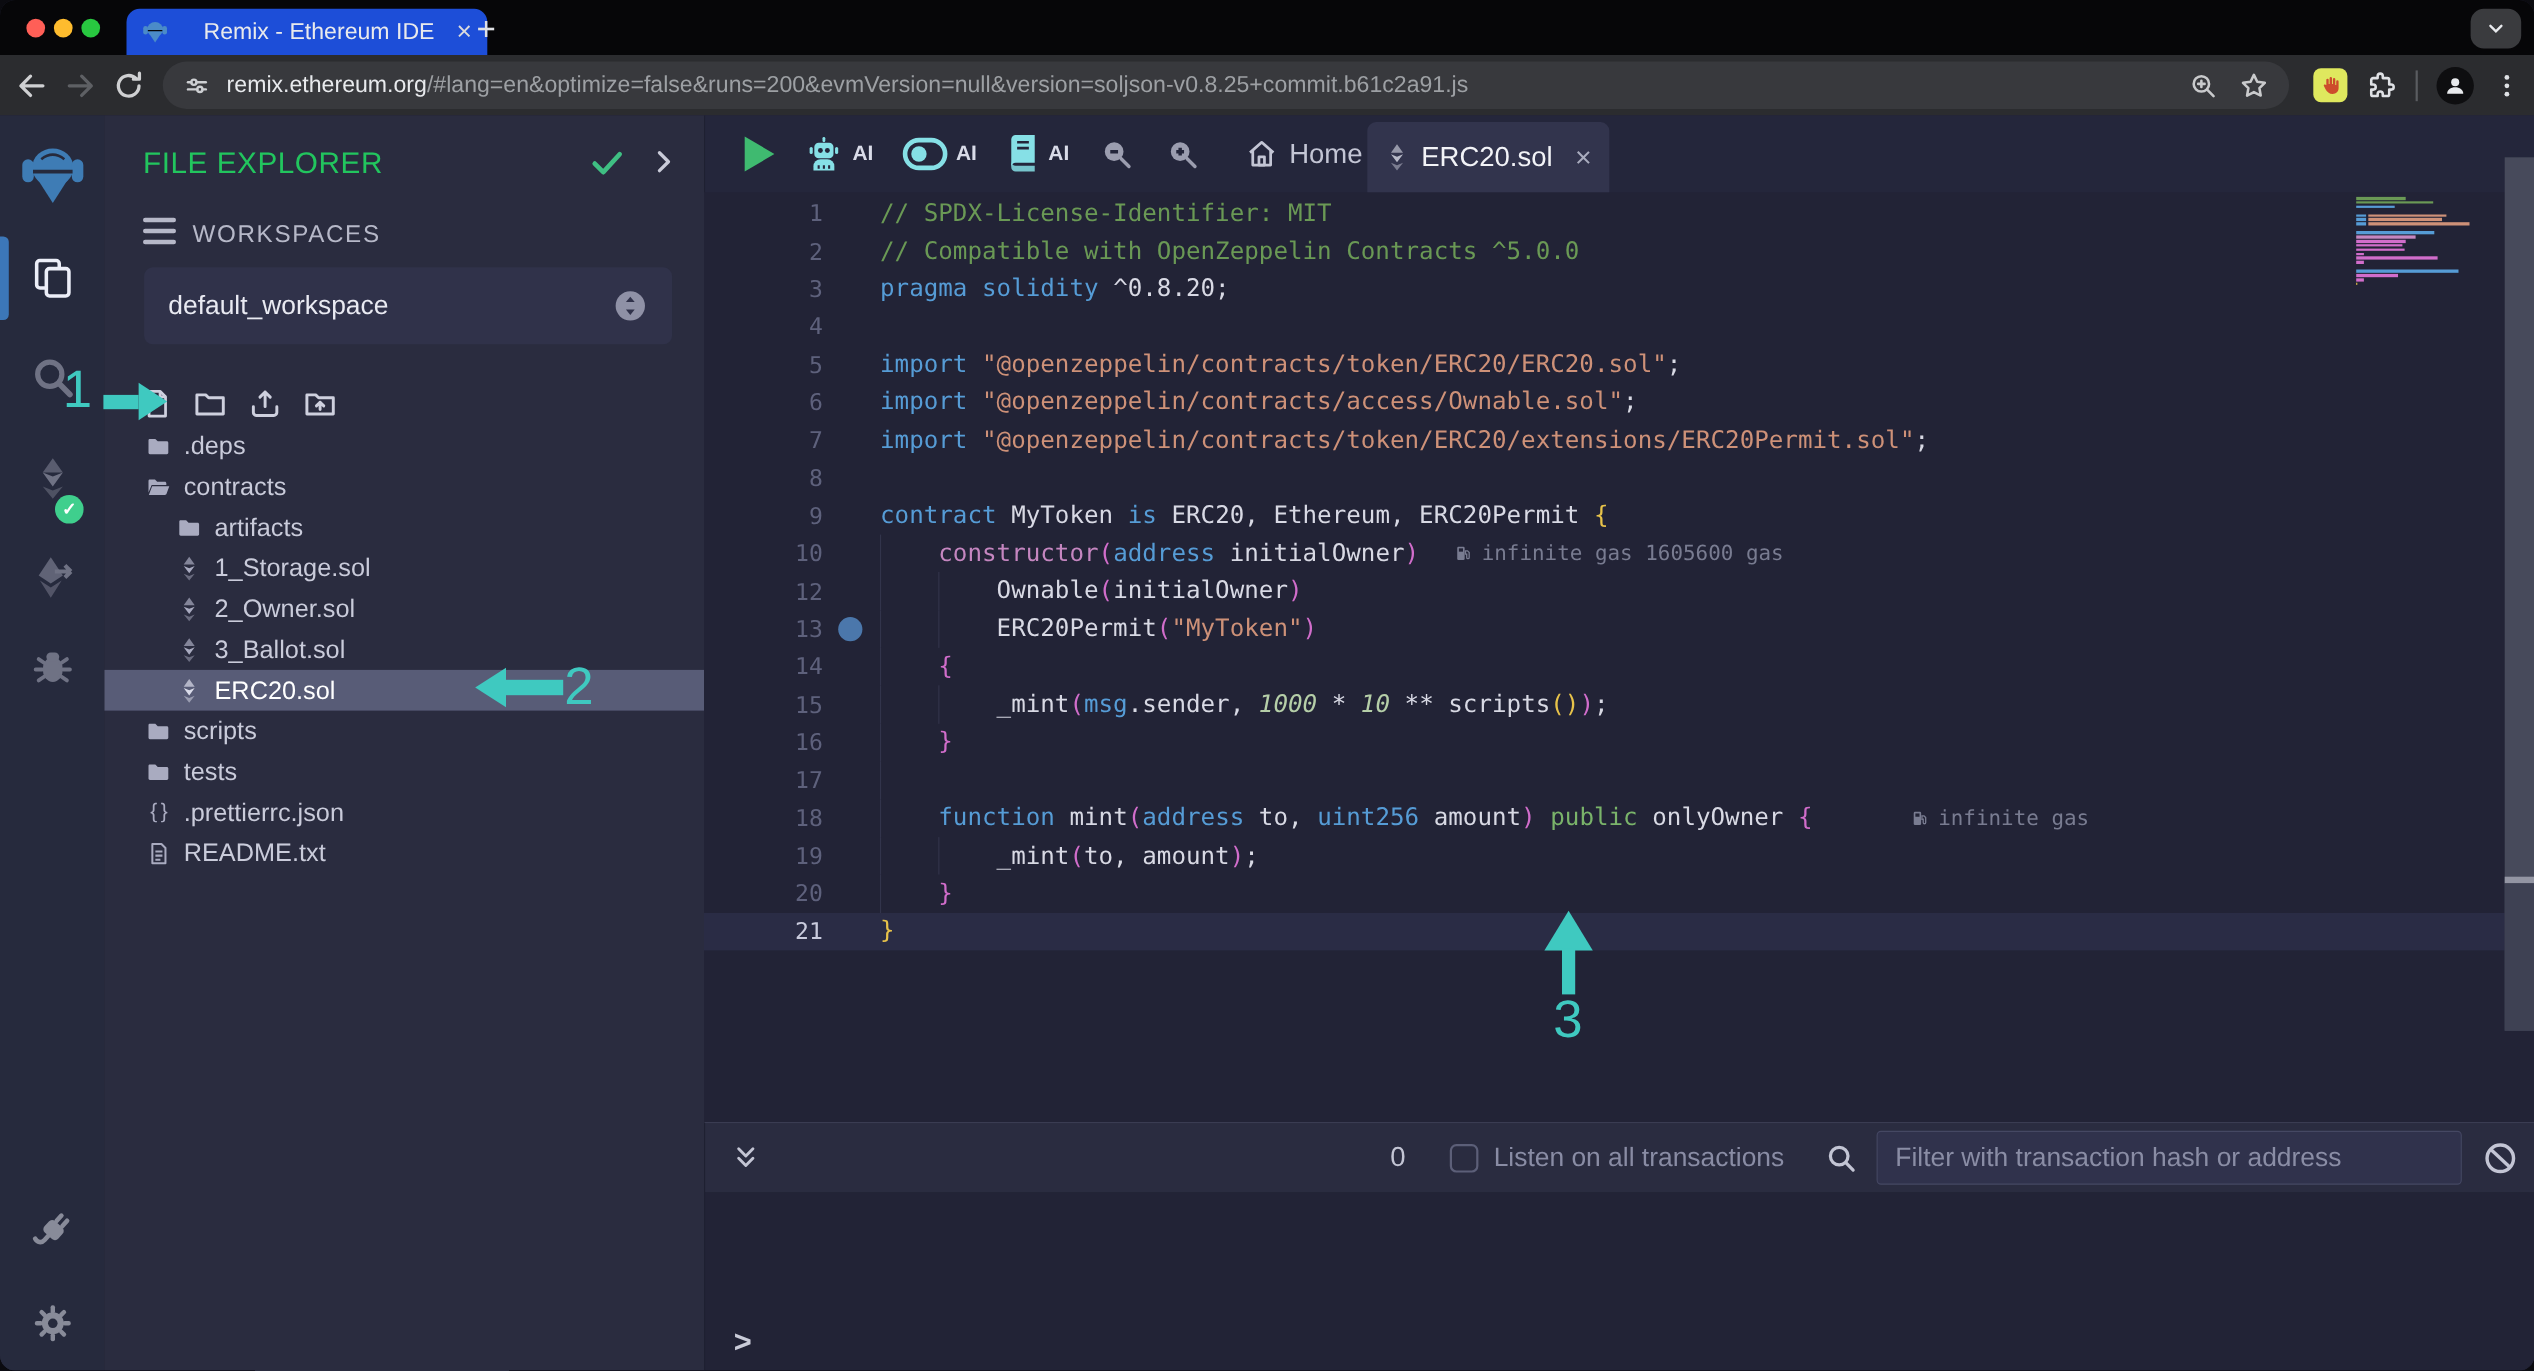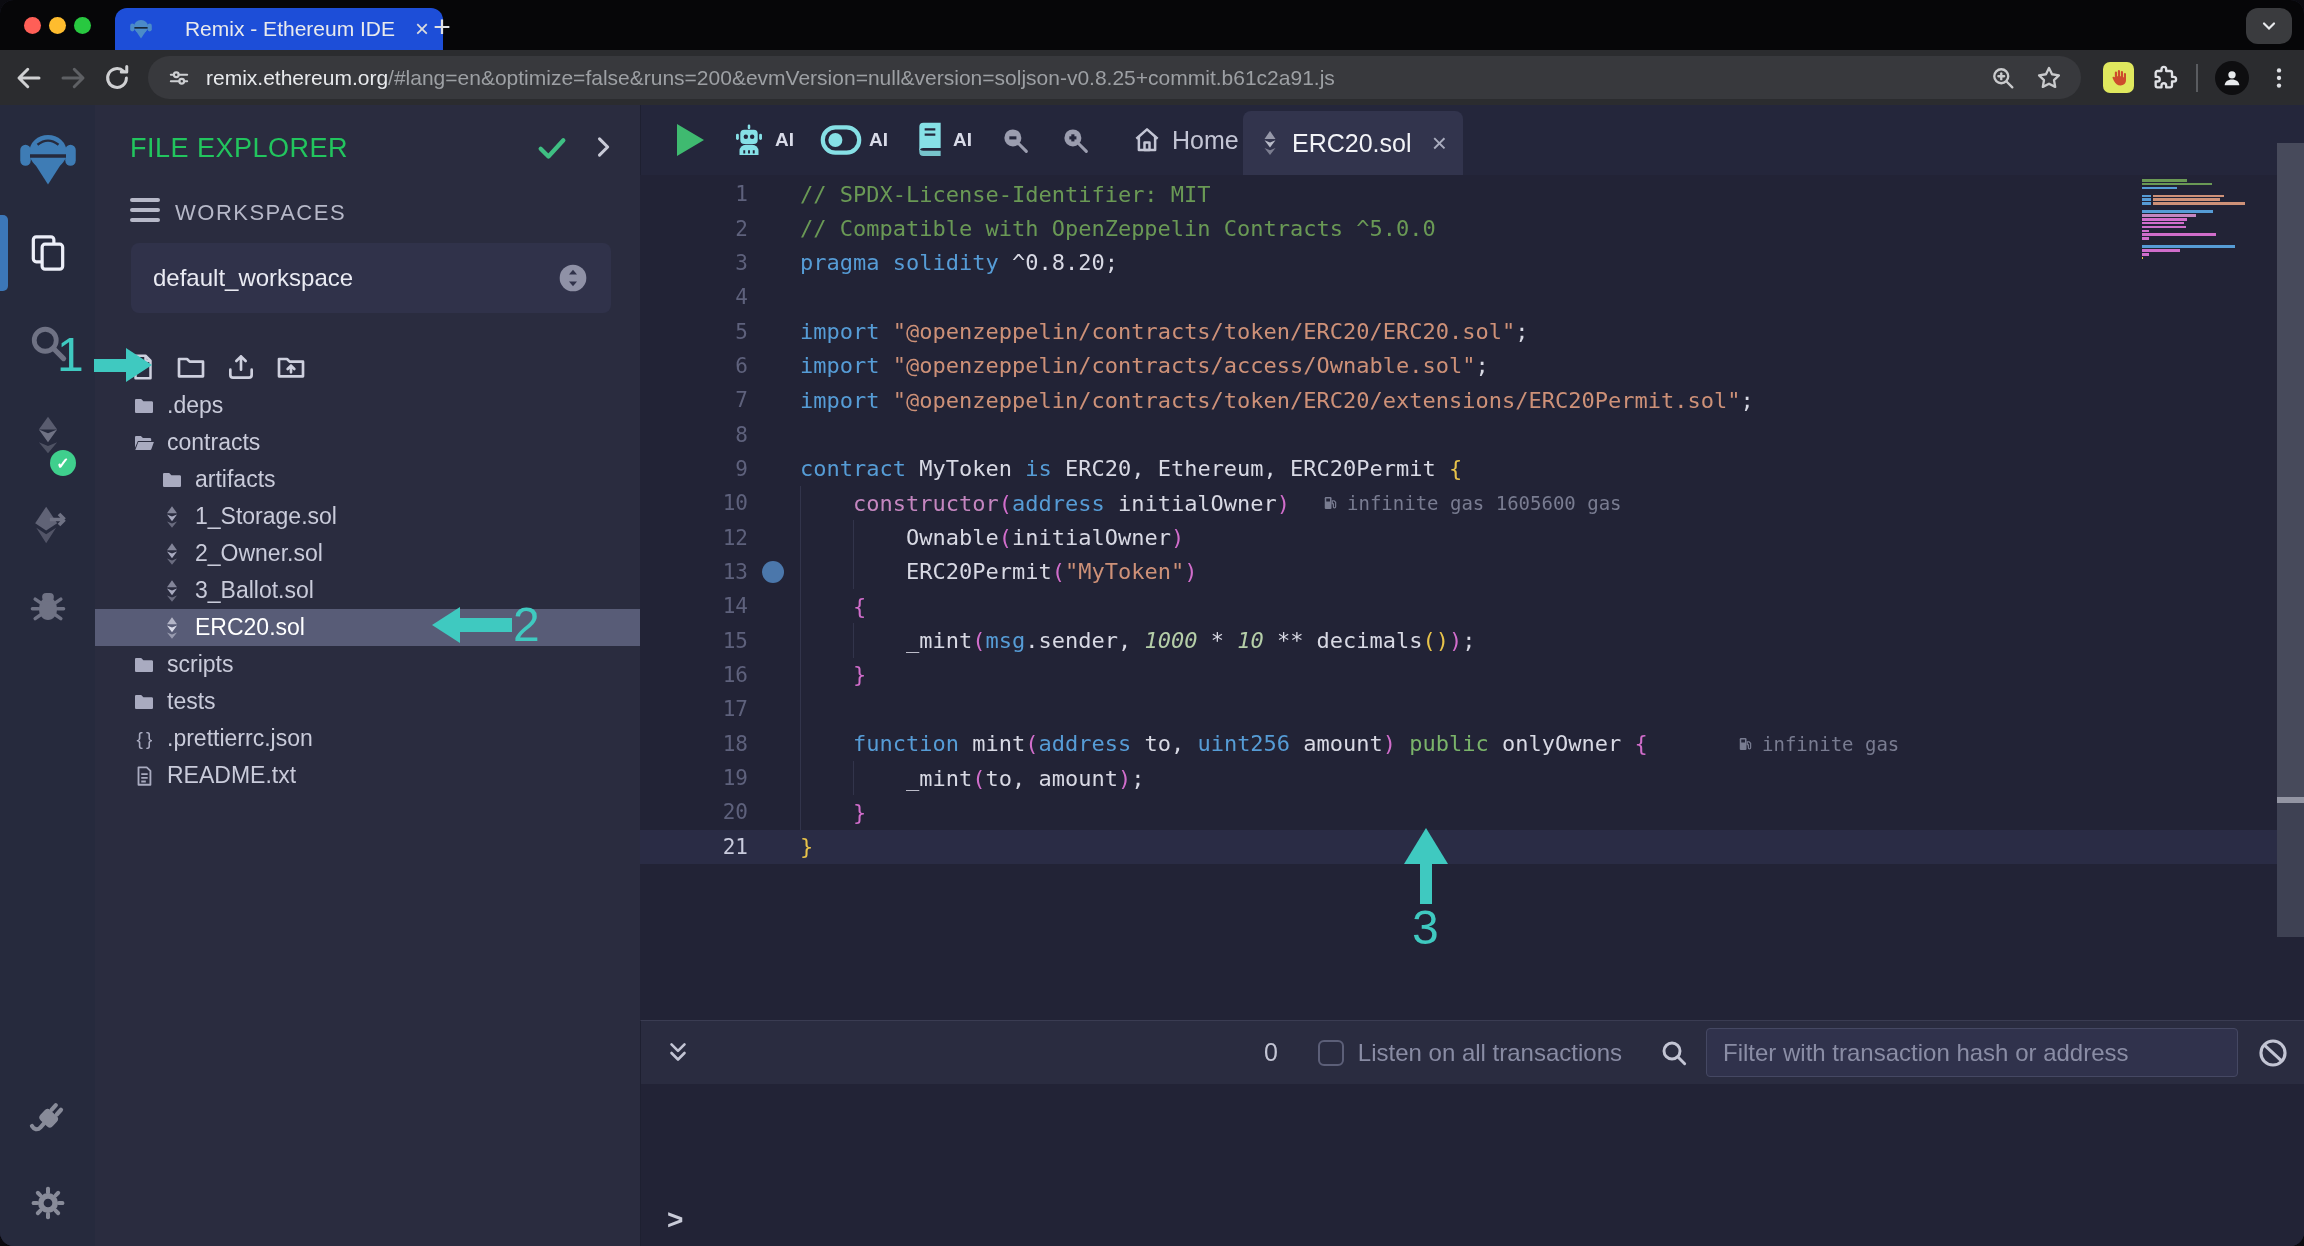--- a/index.html
+++ b/index.html
@@ -606,21 +606,21 @@
           </div>
           <div class="crow">
             <span class="ln">14</span>
             <span class="gm"></span>
             <span class="ctext"><span class="tok-w">    </span><span class="tok-p2">{</span></span>
             <span class="guide g1"></span>
           </div>
           <div class="crow">
             <span class="ln">15</span>
             <span class="gm"></span>
-            <span class="ctext"><span class="tok-w">        _mint</span><span class="tok-p2">(</span><span class="tok-k">msg</span><span class="tok-w">.sender, </span><span class="tok-n">1000</span><span class="tok-w"> * </span><span class="tok-n">10</span><span class="tok-w"> ** decimals</span><span class="tok-p1">()</span><span class="tok-p2">)</span><span class="tok-w">;</span></span>
+            <span class="ctext"><span class="tok-w">        _mint</span><span class="tok-p2">(</span><span class="tok-k">msg</span><span class="tok-w">.sender, </span><span class="tok-n">1000</span><span class="tok-w"> * </span><span class="tok-n">10</span><span class="tok-w"> ** scripts</span><span class="tok-p1">()</span><span class="tok-p2">)</span><span class="tok-w">;</span></span>
             <span class="guide g1"></span>
             <span class="guide g2"></span>
           </div>
           <div class="crow">
             <span class="ln">16</span>
             <span class="gm"></span>
             <span class="ctext"><span class="tok-w">    </span><span class="tok-p2">}</span></span>
             <span class="guide g1"></span>
           </div>
           <div class="crow">

